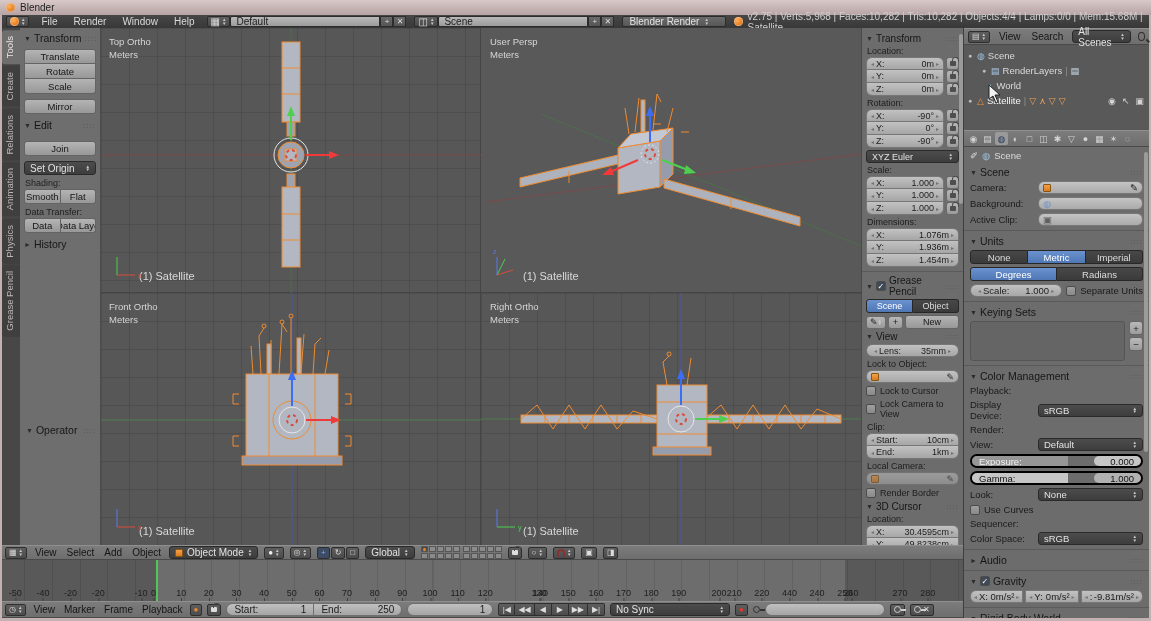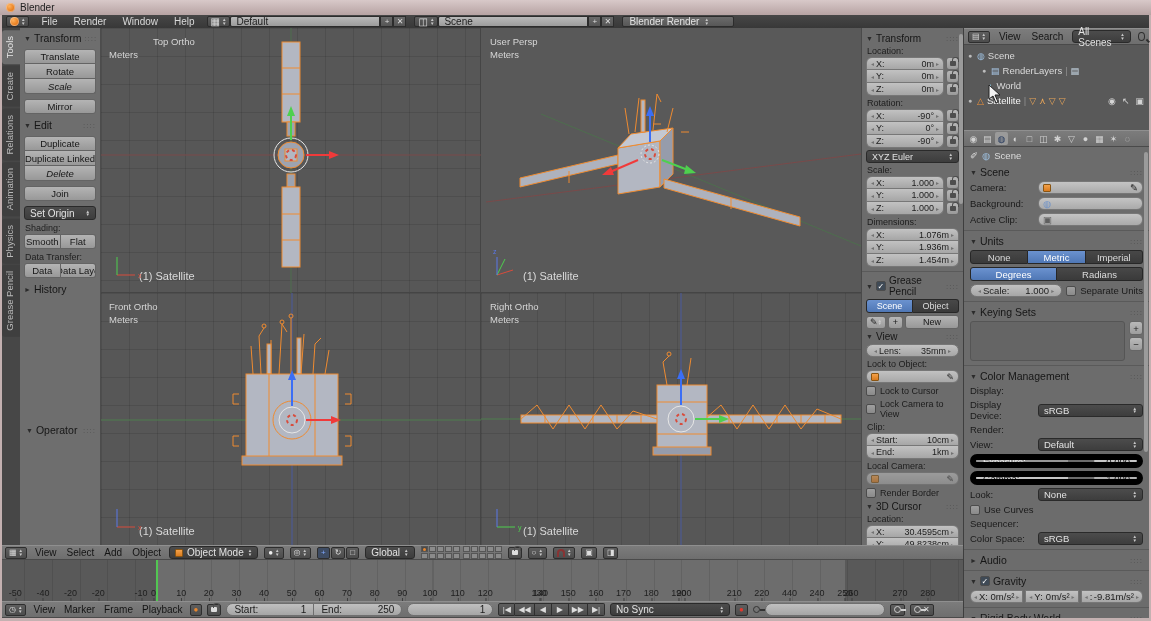--- a/index.html
+++ b/index.html
@@ -34,21 +34,21 @@
 .hdrbar{background:linear-gradient(#7c7c7c,#6e6e6e);border-top:1px solid #8f8f8f;border-bottom:1px solid #4a4a4a;}
 .ph{font-size:10.5px;color:#161616;display:flex;align-items:center;gap:3px;}
 .ph.open::before{content:"▼";font-size:7px;color:#2b2b2b;}
 .ph.closed::before{content:"►";font-size:7px;color:#2b2b2b;}
 .grip{margin-left:auto;color:rgba(0,0,0,.28);font-size:8px;letter-spacing:1px;}
 .grip::after{content:"::::";}
 .btn{background:linear-gradient(#b4b4b4,#989898);border:1px solid #646464;border-radius:3px;color:#161616;
   display:flex;align-items:center;justify-content:center;height:14px;}
 .vgroup .btn{border-radius:0;border-top-width:0;}
 .vgroup .btn:first-child{border-radius:3px 3px 0 0;border-top-width:1px;}
-.vgroup .btn:last-child{border-radius:0 0 3px 3px;font-style:italic;}
+.vgroup .btn:last-child{border-radius:0 0 3px 3px;}
 .ddark{background:linear-gradient(#4c4c4c,#3d3d3d);border:1px solid #2a2a2a;border-radius:3px;color:#e2e2e2;
   display:flex;align-items:center;height:14px;padding:0 5px;gap:4px;}
 .num{background:linear-gradient(#c2c2c2,#a6a6a6);border:1px solid #777;color:#1d1d1d;height:13px;
   display:flex;align-items:center;padding:0 7px;justify-content:space-between;}
 .num::before{content:"◂";font-size:6px;color:rgba(0,0,0,.35);margin-right:2px;}
 .num::after{content:"▸";font-size:6px;color:rgba(0,0,0,.35);margin-left:2px;}
 .num .lab{flex:0 0 auto;margin-right:auto;}
 .rfull{border-radius:7px;}
 .chk{width:10px;height:10px;background:linear-gradient(#9e9e9e,#8a8a8a);border:1px solid #4c4c4c;border-radius:2px;
   display:inline-flex;align-items:center;justify-content:center;flex:0 0 auto;}
@@ -127,21 +127,21 @@
 .pfield{flex:1;height:13px;background:linear-gradient(#c4c4c4,#aaaaaa);border:1px solid #777;border-radius:6px;
   display:flex;align-items:center;padding:0 4px;gap:3px;color:#1c1c1c;}
 .pdd{flex:1;height:13px;background:linear-gradient(#4c4c4c,#3d3d3d);border:1px solid #2a2a2a;border-radius:3px;
   color:#e2e2e2;display:flex;align-items:center;padding:0 5px;}
 .pdd .spin{margin-left:auto;}
 .seg{display:flex;margin:3px 0;}
 .seg div{flex:1;height:14px;background:linear-gradient(#484848,#3a3a3a);border:1px solid #272727;color:#dcdcdc;
   display:flex;align-items:center;justify-content:center;border-left-width:0;}
 .seg div:first-child{border-left-width:1px;border-radius:3px 0 0 3px;}
 .seg div:last-child{border-radius:0 3px 3px 0;}
-.slider{height:14px;border-radius:7px;border:6px solid #000000;overflow:hidden;display:flex;margin:3px 0;gap:26px;}
+.slider{height:14px;border-radius:7px;border:2px solid #000000;overflow:hidden;display:flex;margin:3px 0;gap:26px;}
 .sl-l{background:#969696;color:#f1f1f1;display:flex;align-items:center;padding:0 7px;}
 .sl-r{background:#c6c6c6;color:#141414;display:flex;align-items:center;justify-content:flex-end;padding:0 7px;flex:1;border-radius:6px;}
 .pdivider{border-top:1px solid #5a5a5a;margin:4px -6px;}
 .kbox{height:40px;background:#656565;border:1px solid #555;border-radius:3px;flex:1;position:relative;}
 .pm{width:14px;height:14px;background:linear-gradient(#b9b9b9,#9d9d9d);border:1px solid #666;border-radius:3px;
   display:flex;align-items:center;justify-content:center;color:#222;}
 .scrollv{position:absolute;width:4px;border-radius:2px;background:#9b9b9b;}
 
 
 #v3dheader{left:2px;top:545px;width:961px;height:15px;display:flex;align-items:center;gap:6px;padding:0 3px;
@@ -201,20 +201,24 @@
   <span class="flex" style="gap:0;">
     <span class="iconbtn">◫<span class="spin"></span></span>
     <span class="idfield" style="width:150px;">Scene</span>
     <span class="sqbtn">+</span>
     <span class="sqbtn">✕</span>
   </span>
   <span class="engine" style="width:112px;">
       <span>Blender Render</span>
       <span class="spin"></span>
     </span>
+  <span id="stats">
+    <span class="blogo"></span>
+    <span>v2.75 | Verts:5,968 | Faces:10,282 | Tris:10,282 | Objects:4/4 | Lamps:0/0 | Mem:15.68M | Satellite</span>
+  </span>
 </div>
 
 <div id="tabs" class="abs">
   <span class="vtab active">Tools</span>
   <span class="vtab">Create</span>
   <span class="vtab">Relations</span>
   <span class="vtab">Animation</span>
   <span class="vtab">Physics</span>
   <span class="vtab">Grease Pencil</span>
 </div>
@@ -231,25 +235,20 @@
     <div class="btn">Scale</div>
   </div>
   <div class="sep"></div>
   <div class="btn">Mirror</div>
   <div class="sep"></div>
   <div class="ph open">
       <span>Edit</span>
       <span class="grip"></span>
     </div>
   <div class="sep"></div>
-  <div class="vgroup">
-    <div class="btn">Duplicate</div>
-    <div class="btn">Duplicate Linked</div>
-    <div class="btn">Delete</div>
-  </div>
   <div class="sep"></div>
   <div class="btn">Join</div>
   <div class="sep"></div>
   <div class="ddark">
       <span>Set Origin</span>
       <span class="spin" style="margin-left:auto;"></span>
     </div>
   <div class="shlab">Shading:</div>
   <div class="hpair">
     <div class="btn">Smooth</div>
@@ -265,21 +264,21 @@
       <span>History</span>
     </div>
   <div class="ph open abs" style="left:6px;top:396px;width:70px;">
       <span>Operator</span>
       <span class="grip"></span>
     </div>
 </div>
 
 <div id="viewport" class="abs">
   <div class="quad" style="left:0;top:0;width:380px;height:265px;border-right:1px solid #454545;border-bottom:1px solid #454545;">
-    <span class="vlabel" style="left:8px;top:8px;margin-left:44px;">Top Ortho</span>
+    <span class="vlabel" style="left:8px;top:8px;">Top Ortho</span>
     <span class="vlabel" style="left:8px;top:21px;">Meters</span>
     <span class="oblabel" style="left:38px;bottom:10px;">(1) Satellite</span>
   </div>
   <div class="quad plain" style="left:380px;top:0;width:380px;height:265px;border-bottom:1px solid #454545;">
     <span class="vlabel" style="left:9px;top:8px;">User Persp</span>
     <span class="vlabel" style="left:9px;top:21px;">Meters</span>
     <span class="oblabel" style="left:42px;bottom:10px;">(1) Satellite</span>
   </div>
   <div class="quad" style="left:0;top:265px;width:380px;height:252px;border-right:1px solid #454545;">
     <span class="vlabel" style="left:8px;top:8px;">Front Ortho</span>
@@ -733,21 +732,21 @@
         <span class="pm">+</span>
         <span class="pm">−</span>
       </span>
     </div>
     <div class="pdivider"></div>
     <div class="ph open">
         <span>Color Management</span>
         <span class="grip"></span>
       </div>
     <div class="prow" style="margin-bottom:0;">
-        <span class="plab">Display:</span>
+        <span class="plab">Playback:</span>
       </div>
     <div class="prow">
         <span class="plab">Display Device:</span>
       <span class="pdd">
           <span>sRGB</span>
           <span class="spin"></span>
         </span>
       </div>
     <div class="prow" style="margin-bottom:0;">
         <span class="plab">Render:</span>
@@ -910,21 +909,21 @@
     <span class="tick" style="left: 428px;">100</span>
     <span class="tick" style="left: 455.65px;">110</span>
     <span class="tick" style="left: 483.3px;">120</span>
     <span class="tick" style="left: 537px;">130</span>
     <span class="tick" style="left: 538.6px;">140</span>
     <span class="tick" style="left: 566.25px;">150</span>
     <span class="tick" style="left: 593.9px;">160</span>
     <span class="tick" style="left: 621.55px;">170</span>
     <span class="tick" style="left: 649.2px;">180</span>
     <span class="tick" style="left: 676.85px;">190</span>
-    <span class="tick" style="left: 682px;">200</span>
+    <span class="tick" style="left: 717px;">200</span>
     <span class="tick" style="left: 732.15px;">210</span>
     <span class="tick" style="left: 759.8px;">220</span>
     <span class="tick" style="left: 787.45px;">440</span>
     <span class="tick" style="left: 815.1px;">240</span>
     <span class="tick" style="left: 842.75px;">250</span>
     <span class="tick" style="left: 849px;">260</span>
     <span class="tick" style="left: 898.05px;">270</span>
     <span class="tick" style="left: 925.7px;">280</span>
   </div>
 

